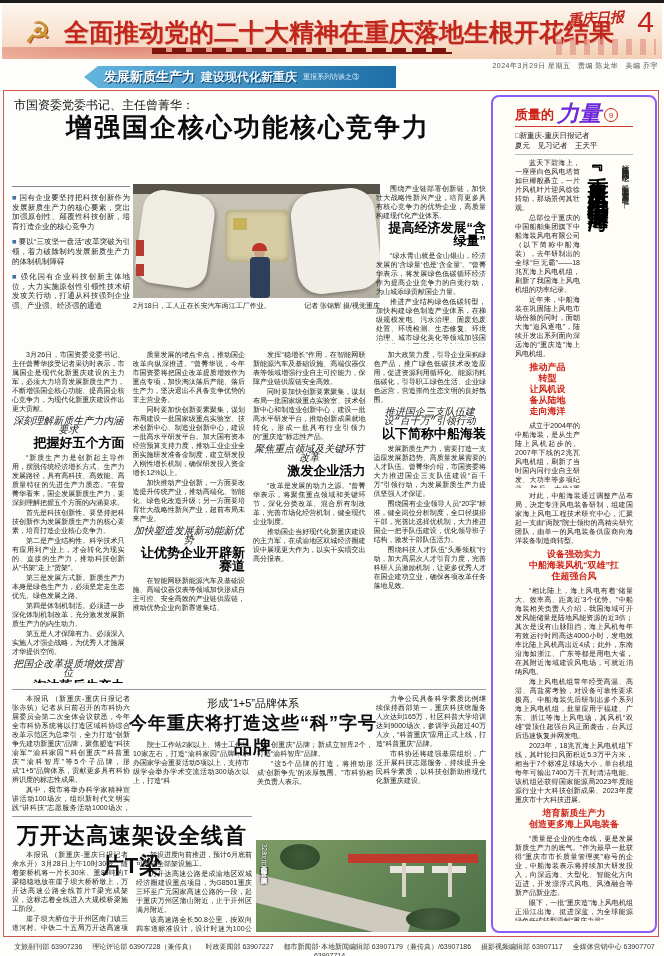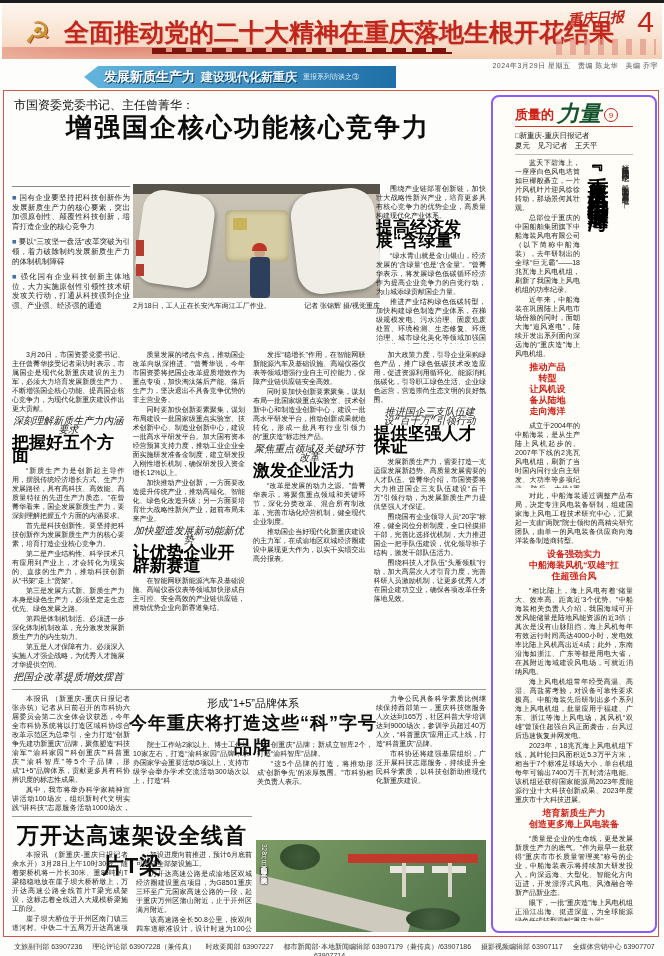--- a/index.html
+++ b/index.html
@@ -47,21 +47,21 @@
   .lead-photo{position:absolute;top:184px;left:133px;width:247px;height:114px;background:linear-gradient(180deg,#ccc6b9,#b4aea1);overflow:hidden;}
   .ph{position:absolute;}
   .photo-caption{position:absolute;top:301px;left:133px;width:247px;font-size:7px;color:#222;display:flex;justify-content:space-between;}
   .side-col{position:absolute;top:184px;left:376px;width:110px;height:160px;overflow:hidden;}
   .lead-cols{position:absolute;top:350px;left:12px;width:474px;height:333px;display:flex;gap:8px;}
   .lead-cols .col{flex:1;overflow:hidden;}
 
   .body-text{font-size:7px;line-height:9px;color:#1b1b1b;}
   .body-text .p{text-indent:2em;text-align:justify;margin:0 0 1px;}
   .body-text .em{font-family:Liberation Mono, monospace;font-style:italic;text-align:center;font-size:10px;margin:4px 0 1px;color:#222;}
-  .body-text .h{font-weight:bold;text-align:left;font-size:17px;line-height:13px;margin:1px 0 4px;color:#000;}
+  .body-text .h{font-weight:bold;text-align:right;font-size:13px;line-height:13px;margin:1px 0 4px;color:#000;}
   .body-text .redh{color:#cf2218;font-weight:bold;text-align:center;font-size:9px;line-height:11px;margin:4px 12px;white-space:pre-line;}
 
   .rule{position:absolute;height:1px;background:#999;}
   .rule1{top:689px;left:12px;width:474px;}
   .rule2{top:816px;left:12px;width:240px;}
 
   
   .sci-col0{position:absolute;top:694px;left:12px;width:118px;height:118px;overflow:hidden;}
   .sci-kicker{position:absolute;top:696px;left:133px;width:240px;text-align:center;font-size:11px;color:#111;}
   .sci-headline{position:absolute;top:711px;left:128px;width:250px;text-align:center;font-size:18px;font-weight:bold;color:#0c0c0c;letter-spacing:1px;}
@@ -74,21 +74,21 @@
   .bridge-cols{position:absolute;top:850px;left:12px;width:240px;height:82px;display:flex;gap:8px;}
   .bridge-cols .col{flex:1;overflow:hidden;}
   .bridge-photo{position:absolute;top:840px;left:256px;width:230px;height:92px;background:linear-gradient(135deg,#7d9c66,#4e7047);overflow:hidden;}
   .bridge-caption{position:absolute;left:3px;top:4px;bottom:4px;writing-mode:vertical-rl;font-size:6.5px;color:#fff;text-shadow:0 0 2px #000;}
 
   
   .quality{position:absolute;top:95px;left:491px;width:166px;height:838px;border:2px solid #8b5cf6;border-radius:8px;
     background:#fffdf7;box-sizing:border-box;padding:5px 22px;overflow:hidden;}
   .q-logo{display:flex;align-items:flex-end;gap:3px;border-bottom:1.5px solid #d03a2d;padding-bottom:2px;}
   .q-logo .q1{font-size:13px;font-weight:bold;color:#cf2218;}
-  .q-logo .q2{font-family:"DejaVu Serif",serif;font-size:22px;font-weight:bold;font-style:italic;color:#14532d;line-height:22px;}
+  .q-logo .q2{font-family:"DejaVu Serif",serif;font-size:22px;font-weight:bold;font-style:italic;color:#6d28d9;line-height:22px;}
   .q-badge{width:12px;height:12px;border:1px solid #cf2218;border-radius:50%;color:#cf2218;font-size:8px;
     display:flex;align-items:center;justify-content:center;margin-bottom:2px;}
   .q-byline{font-size:7.5px;color:#222;margin:4px 0 3px;line-height:10px;border-bottom:1px solid #bbb;padding-bottom:3px;}
   .q-top{display:flex;gap:3px;height:330px;overflow:hidden;}
   .q-top-body{flex:1;overflow:hidden;}
   .q-vert-big{width:30px;writing-mode:vertical-rl;font-size:21px;font-weight:bold;color:#000;letter-spacing:3px;line-height:30px;}
   .q-vert-small{width:17px;writing-mode:vertical-rl;font-size:7.5px;color:#222;line-height:16px;letter-spacing:1px;}
   .q-bottom{margin-top:3px;height:430px;overflow:hidden;}
 
   
@@ -189,21 +189,21 @@
         <div class="p">同时要加快创新要素聚集，谋划布局一批国家级重点实验室、技术创新中心和制造业创新中心，建设一批高水平研发平台，推动创新成果就地转化，形成一批具有行业引领力的“重庆造”标志性产品。</div>
         <div class="em">聚焦重点领域及关键环节改革</div>
         <div class="h">激发企业活力</div>
         <div class="p">“改革是发展的动力之源。”曾菁华表示，将聚焦重点领域和关键环节，深化分类改革、混合所有制改革，完善市场化经营机制，健全现代企业制度。</div>
         <div class="p">推动国企当好现代化新重庆建设的主力军，在成渝地区双城经济圈建设中展现更大作为，以实干实绩交出高分报表。</div>
       </div>
     <div class="col body-text">
 
     <div class="p">加大政策力度，引导企业采购绿色产品，推广绿色低碳技术改造应用，促进资源利用循环化、能源消耗低碳化，引导职工绿色生活、企业绿色运营，营造崇尚生态文明的良好氛围。</div>
         <div class="em">推进国企三支队伍建设“百千万”引领行动</div>
-        <div class="h">提供坚强人才保证</div>
+        <div class="h">以下简称中船海装</div>
         <div class="p">发展新质生产力，需要打造一支适应发展新趋势、高质量发展需要的人才队伍。曾菁华介绍，市国资委将大力推进国企三支队伍建设“百千万”引领行动，为发展新质生产力提供坚强人才保证。</div>
         <div class="p">围绕国有企业领导人员“20字”标准，健全岗位分析制度，全口径摸排干部，完善比选择优机制，大力推进国企一把手队伍建设，优化领导班子结构，激发干部队伍活力。</div>
         <div class="p">围绕科技人才队伍“头雁领航”行动，加大高层次人才引育力度，完善科研人员激励机制，让更多优秀人才在国企建功立业，确保各项改革任务落地见效。</div>
       </div>
   </div>
 
   <div class="rule rule1"></div>
 
   <div class="sci-col0 body-text">
 

